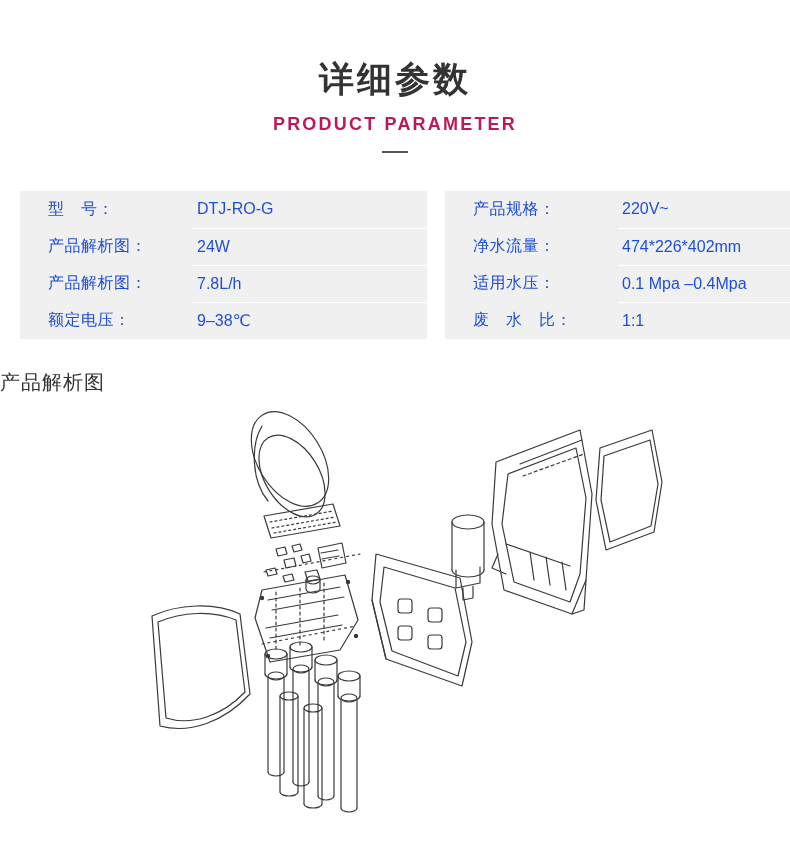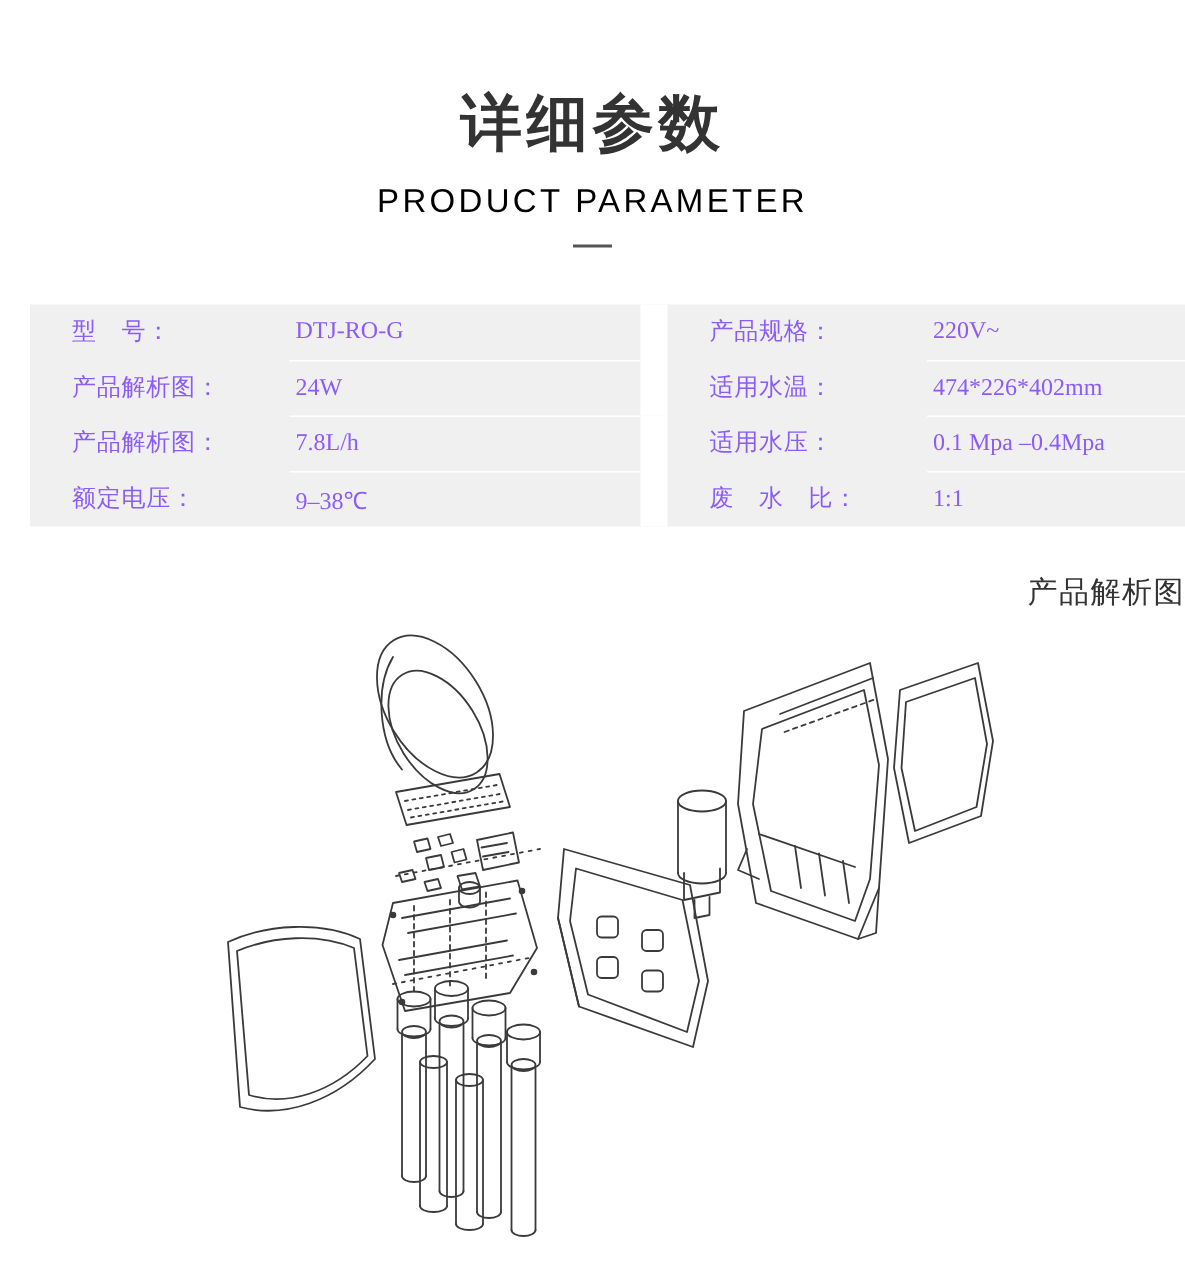--- a/index.html
+++ b/index.html
@@ -21,33 +21,33 @@
     height: 849px;
     position: relative;
   }
 
   
   .header {
     text-align: center;
     padding-top: 58px;
   }
   .title-cn {
-    font-size: 41px;
+    font-size: 35px;
     font-weight: bold;
     color: #333333;
     letter-spacing: 3px;
     line-height: 1.2;
     margin: 0;
   }
   .title-en {
-    font-size: 22px;
-    color: #000000;
+    font-size: 18px;
+    color: #be185d;
     letter-spacing: 2.2px;
     margin-top: 14px;
-    font-weight: 400;
+    font-weight: 700;
   }
   .title-rule {
     width: 26px;
     height: 2px;
     background: #555;
     margin: 16px auto 0 auto;
   }
 
   
   .spec-wrap {
@@ -58,47 +58,46 @@
     width: 750px;
     border-collapse: collapse;
     table-layout: fixed;
     background: #f0f0f0;
   }
   .spec-table tr {
     height: 37px;
   }
   .spec-table td {
     font-size: 16px;
-    color: #8b5cf6;
+    color: #1d4ed8;
     vertical-align: middle;
     padding: 0;
   }
   .lbl {
     width: 145px;
     padding-left: 28px !important;
     letter-spacing: 0.5px;
     white-space: pre;
   }
   .val {
     width: 230px;
     padding-left: 4px !important;
     border-bottom: 1px solid #ffffff;
-    font-family: Liberation Serif, serif;
   }
   .val-last {
     border-bottom: none !important;
   }
   .gap {
     width: 18px;
     background: #ffffff;
   }
 
   
   .diagram-title {
-    text-align: right;
+    text-align: left;
     font-size: 20px;
     color: #333;
     margin-top: 30px;
     letter-spacing: 1px;
   }
 
   
   .diagram {
     margin-top: 8px;
     width: 790px;
@@ -127,21 +126,21 @@
           <td class="lbl">型　号：</td>
           <td class="val">DTJ-RO-G</td>
           <td class="gap"></td>
           <td class="lbl">产品规格：</td>
           <td class="val">220V~</td>
         </tr>
         <tr>
           <td class="lbl">产品解析图：</td>
           <td class="val">24W</td>
           <td class="gap"></td>
-          <td class="lbl">适用水温：</td>
+          <td class="lbl">净水流量：</td>
           <td class="val">474*226*402mm</td>
         </tr>
         <tr>
           <td class="lbl">产品解析图：</td>
           <td class="val">7.8L/h</td>
           <td class="gap"></td>
           <td class="lbl">适用水压：</td>
           <td class="val">0.1 Mpa –0.4Mpa</td>
         </tr>
         <tr>

